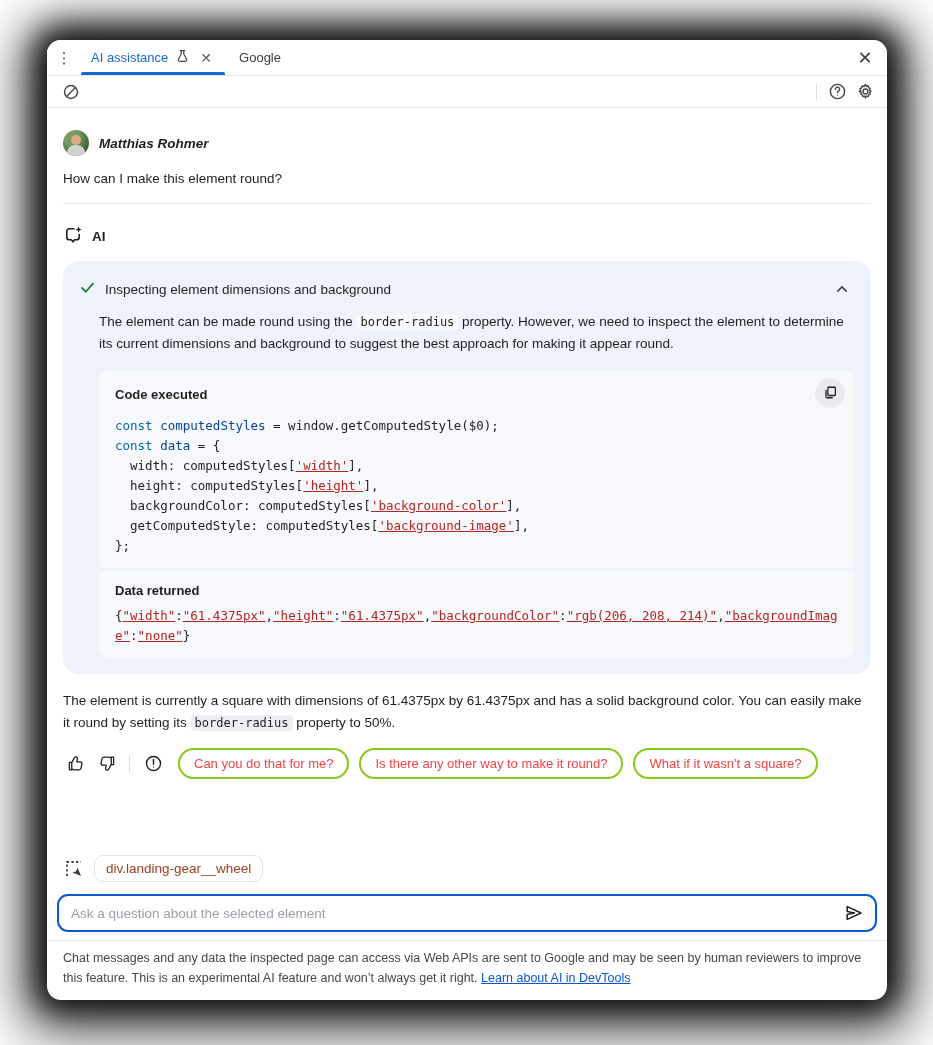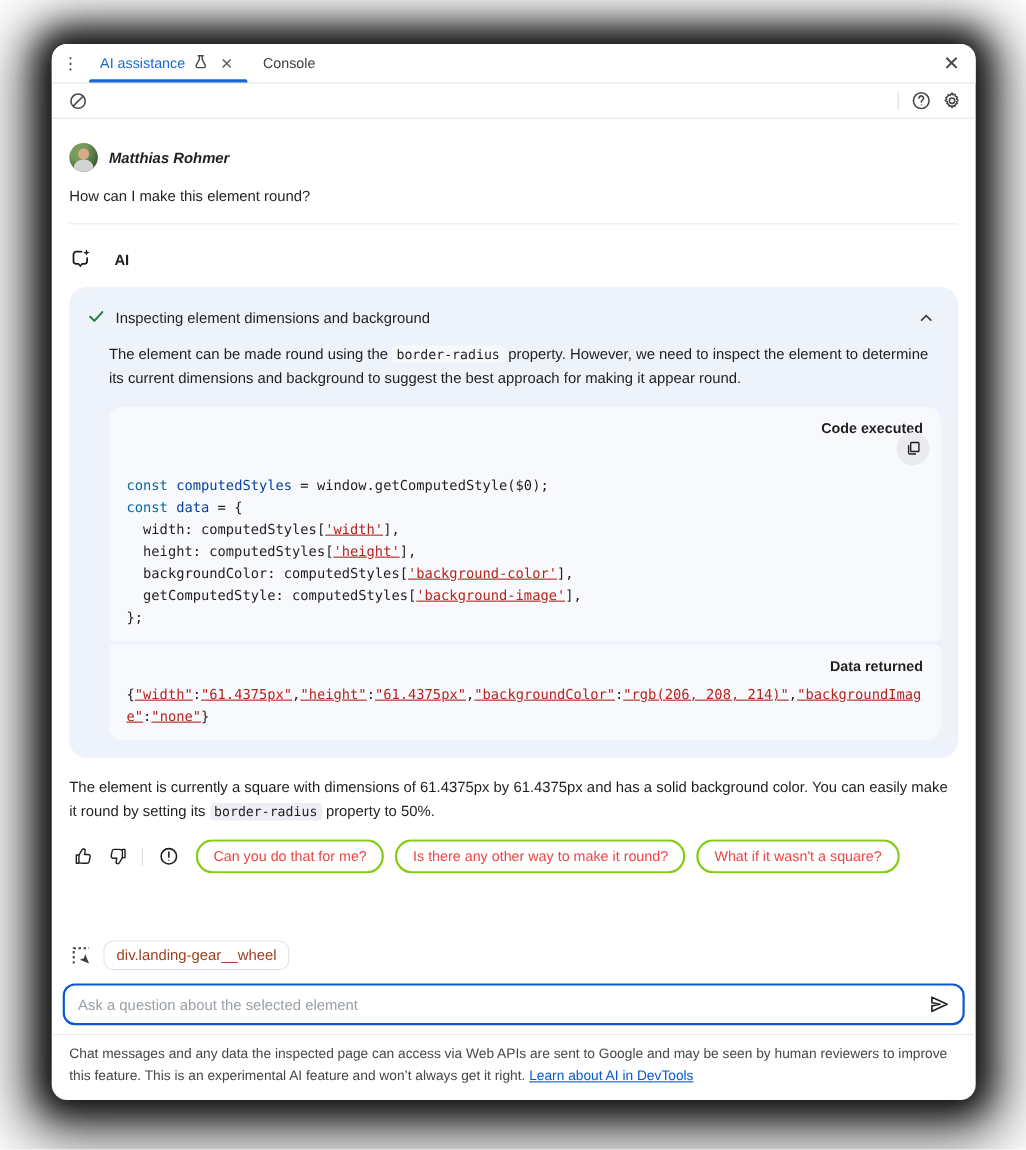--- a/index.html
+++ b/index.html
@@ -34,39 +34,39 @@
   .chat { flex:1; overflow:hidden; display:flex; flex-direction:column; padding:14px 16px 0 16px; font-size:13.5px; color:#1f1f1f; }
   .user-row { display:flex; align-items:center; gap:10px; margin-top:8px; }
   .avatar { width:26px; height:26px; border-radius:50%; position:relative; overflow:hidden;
     background: radial-gradient(circle at 30% 25%, #7a9b5e 0 28%, #42663c 70%, #24401f 100%); flex:none; }
   .avatar::before { content:""; position:absolute; left:8px; top:5px; width:10px; height:10px; border-radius:50%; background:#d8ab85; }
   .avatar::after { content:""; position:absolute; left:4px; top:15px; width:18px; height:12px; border-radius:8px 8px 0 0; background:#cfd4cf; }
   .user-name { font-weight:bold; font-size:13.5px;font-style:italic; }
   .user-q { margin-top:15px; }
   .divider { height:1px; background:#e8eaed; margin-top:17px; }
 
-  .ai-row { display:flex; align-items:center; gap:21px; margin-top:21px; }
+  .ai-row { display:flex; align-items:center; gap:9px; margin-top:21px; }
   .ai-label { font-weight:bold; }
 
   
   .panel { margin-top:13px; background:#eef2fa; border-radius:16px; padding:15px 16px 16px 16px; }
   .panel-head { display:flex; align-items:center; gap:9px; }
   .check { color:#188038; flex:none; }
   .panel-title { flex:1; font-size:13.5px; color:#1f1f1f; }
   .chev-btn { width:26px; height:26px; display:flex; align-items:center; justify-content:center; cursor:pointer; color:#3c4043; }
   .panel-body { margin:9px 0 0 20px; }
   .panel-para { line-height:1.65; color:#1f1f1f; }
   .inline-code { font-family:"DejaVu Sans Mono", monospace; font-size:12px; background:#f6f8fb; border-radius:4px; padding:1px 4px; color:#1f1f1f; }
   .inline-code.gray { background:#eceef3; }
 
   .card-group { margin-top:14px; display:flex; flex-direction:column; gap:3px; }
   .card { background:#f8f9fc; padding:12px 16px; border-radius:5px; }
   .card:first-child { border-radius:12px 12px 5px 5px; }
   .card:last-child { border-radius:5px 5px 12px 12px; }
-  .card-title-row { display:flex; align-items:flex-end; justify-content:space-between;flex-direction:column; }
+  .card-title-row { display:flex; align-items:center; justify-content:space-between; }
   .card-title { font-weight:bold; font-size:13px; color:#1f1f1f; }
   .copy-btn { width:30px; height:30px; border-radius:50%; background:#e9ebf1; display:flex; align-items:center; justify-content:center; cursor:pointer; margin:-4px -6px 0 0; color:#1f1f1f; }
   .codeblock { margin-top:8px; font-family:"DejaVu Sans Mono", monospace; font-size:12.5px; line-height:1.6; color:#1f1f1f; }
   .codeblock .code-line { white-space:pre; }
   .codeblock.wrap .code-line { white-space:pre-wrap; word-break:break-all; }
   .tok-kw { color:#0369a1; }
   .tok-var { color:#0842a0; }
   .tok-str { color:#b3261e;text-decoration:underline; }
   .tok-p { color:#1f1f1f; }
   .caution-card { padding:10px 16px 13px 16px; }
@@ -106,21 +106,21 @@
       <span>AI assistance</span>
       <span>
         <svg width="15" height="15" viewBox="0 0 20 20" fill="none" stroke="#474747" stroke-width="1.7" stroke-linecap="round">
           <path d="M7 2.2 h6"></path>
             <path d="M8.3 2.2 v4.4 L4.6 13.6 a2.1 2.1 0 0 0 1.9 3 h7 a2.1 2.1 0 0 0 1.9 -3 L11.7 6.6 V2.2"></path>
         </svg>
       </span>
       <span class="tab-close">✕</span>
     </div>
     <div class="tab plain">
-      <span>Console</span>
+      <span>Google</span>
     </div>
     <div class="tabbar-spacer"></div>
     <div class="win-close">✕</div>
   </div>
 
   <div class="toolbar">
     <div class="tool-btn">
       <svg width="18" height="18" viewBox="0 0 20 20" fill="none" stroke="#474747" stroke-width="1.6">
         <circle cx="10" cy="10" r="7.2"></circle>
           <path d="M5 15 L15 5"></path>

